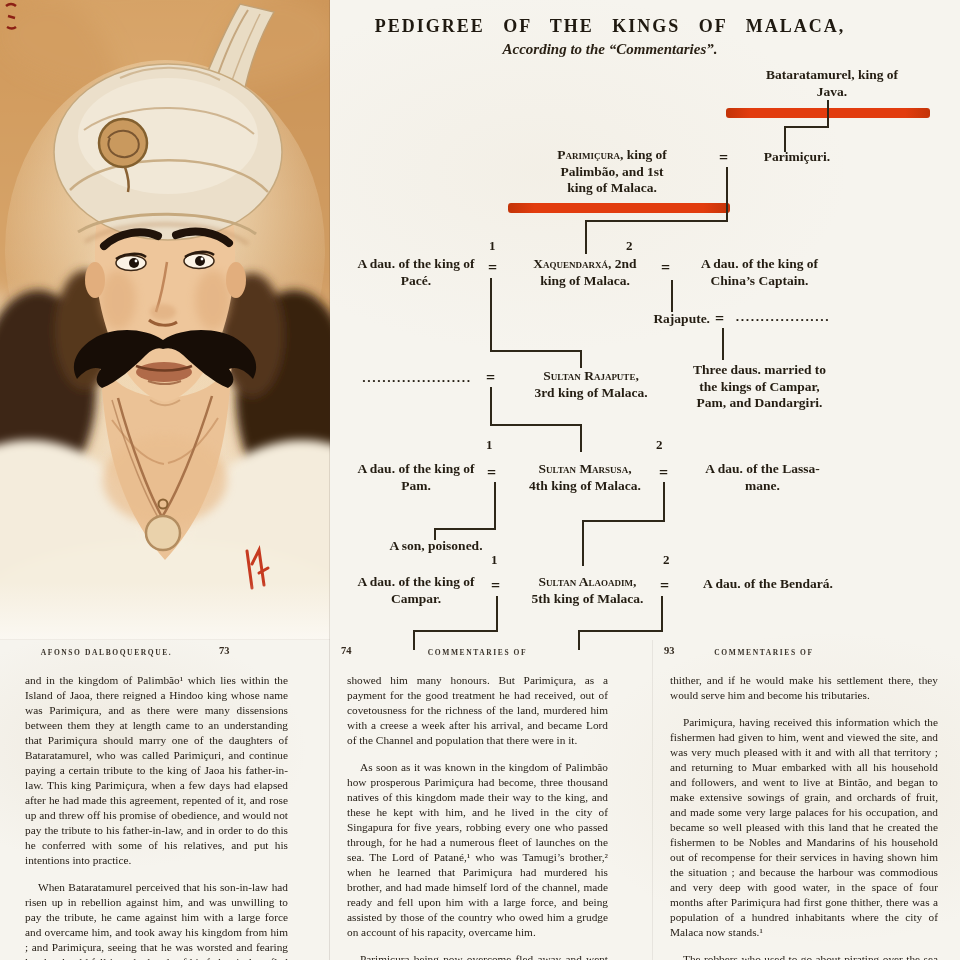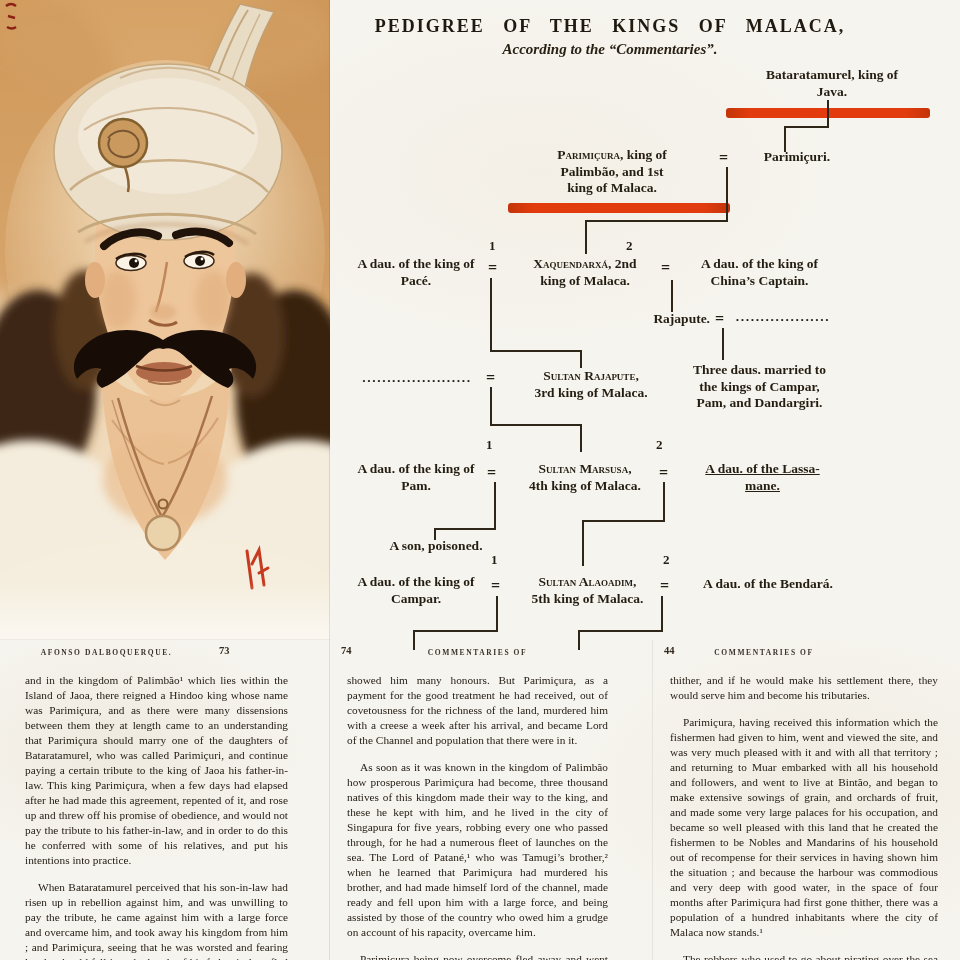--- a/index.html
+++ b/index.html
@@ -277,21 +277,21 @@
 3rd king of Malaca.</span></div>
 
     <div class="mnum" style="left:156px;top:427px;">1</div>
     <div class="mnum" style="left:326px;top:427px;">2</div>
     <div class="cnode" style="left:2px;top:451px;width:168px;"><span>A dau. of the king of
 Pam.</span></div>
     <div class="eq" style="left:157px;top:455px;">=</div>
     <div class="cnode" style="left:172px;top:451px;width:166px;"><span class="sc">Sultan Marsusa,</span><span>
 4th king of Malaca.</span></div>
     <div class="eq" style="left:329px;top:455px;">=</div>
-    <div class="cnode" style="left:350px;top:451px;width:165px;text-decoration:underline;"><span>A dau. of the Lassa-
+    <div class="cnode" style="left:350px;top:451px;width:165px;"><span>A dau. of the Lassa-
 mane.</span></div>
 
     <div class="cnode tleft" style="left:36px;top:528px;width:140px;"><span>A son, poisoned.</span></div>
 
     <div class="mnum" style="left:161px;top:542px;">1</div>
     <div class="mnum" style="left:333px;top:542px;">2</div>
     <div class="cnode" style="left:2px;top:564px;width:168px;"><span>A dau. of the king of
 Campar.</span></div>
     <div class="eq" style="left:161px;top:568px;">=</div>
     <div class="cnode" style="left:175px;top:564px;width:165px;"><span class="sc">Sultan Alaoadim,</span><span>
@@ -320,21 +320,21 @@
       </div>
       <div class="bodytext">
         <p class="cont">showed him many honours.  But Parimiçura, as a payment for the good treatment he had received, out of covetousness for the richness of the land, murdered him with a creese a week after his arrival, and became Lord of the Channel and population that there were in it.</p>
         <p>As soon as it was known in the kingdom of Palimbão how prosperous Parimiçura had become, three thousand natives of this kingdom made their way to the king, and these he kept with him, and he lived in the city of Singapura for five years, robbing every one who passed through, for he had a numerous fleet of launches on the sea.  The Lord of Patané,¹ who was Tamugi’s brother,² when he learned that Parimiçura had murdered his brother, and had made himself lord of the channel, made ready and fell upon him with a large force, and being assisted by those of the country who owed him a grudge on account of his rapacity, overcame him.</p>
         <p>Parimiçura being now overcome fled away and went up into the river of Muar, where he found some fishermen who lived in poverty, and commenced again to get land into cultivation to produce bread³ for his subsistence, and with a</p>
       </div>
     </div>
 
     <div class="pcol pcol-right">
       <div class="colhead">
-        <span class="pnum pnum-edge">44</span>
+        <span class="pnum pnum-edge">93</span>
         <span class="rtitle" style="left:-40px;right:40px;">COMMENTARIES OF</span>
       </div>
       <div class="bodytext">
         <p class="cont">thither, and if he would make his settlement there, they would serve him and become his tributaries.</p>
         <p>Parimiçura, having received this information which the fishermen had given to him, went and viewed the site, and was very much pleased with it and with all that territory ; and returning to Muar embarked with all his household and followers, and went to live at Bintão, and began to make extensive sowings of grain, and orchards of fruit, and made some very large palaces for his occupation, and became so well pleased with this land that he created the fishermen to be Nobles and Mandarins of his household out of recompense for their services in having shown him the situation ; and because the harbour was commodious and very deep with good water, in the space of four months after Parimiçura had first gone thither, there was a population of a hundred inhabitants where the city of Malaca now stands.¹</p>
         <p>The robbers who used to go about pirating over the sea in launches that made a practice of putting into the port of Malaca for water, appreciating the favours and good entertainment that they received from the king Parimiçura, began to take up their abode there, and carry thither the goods</p>
       </div>
     </div>
   </div>
 

